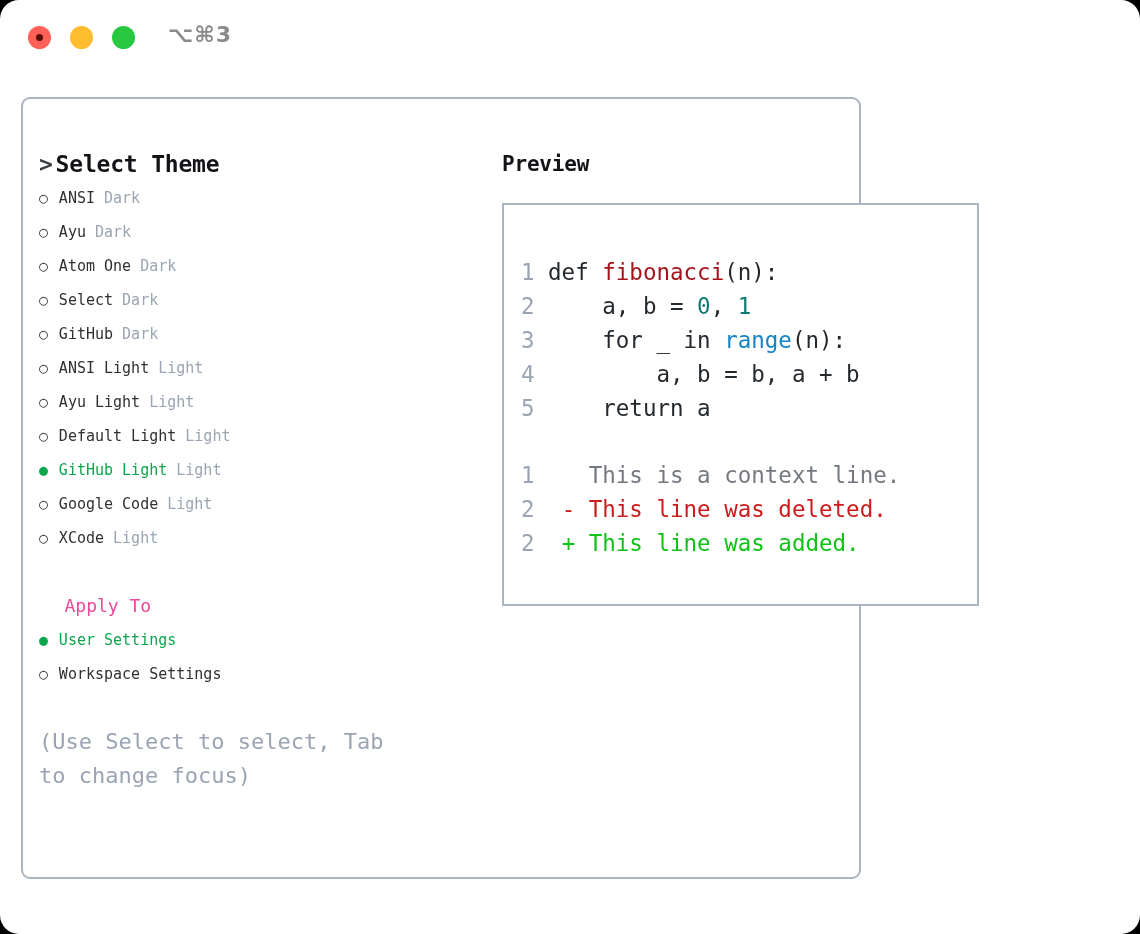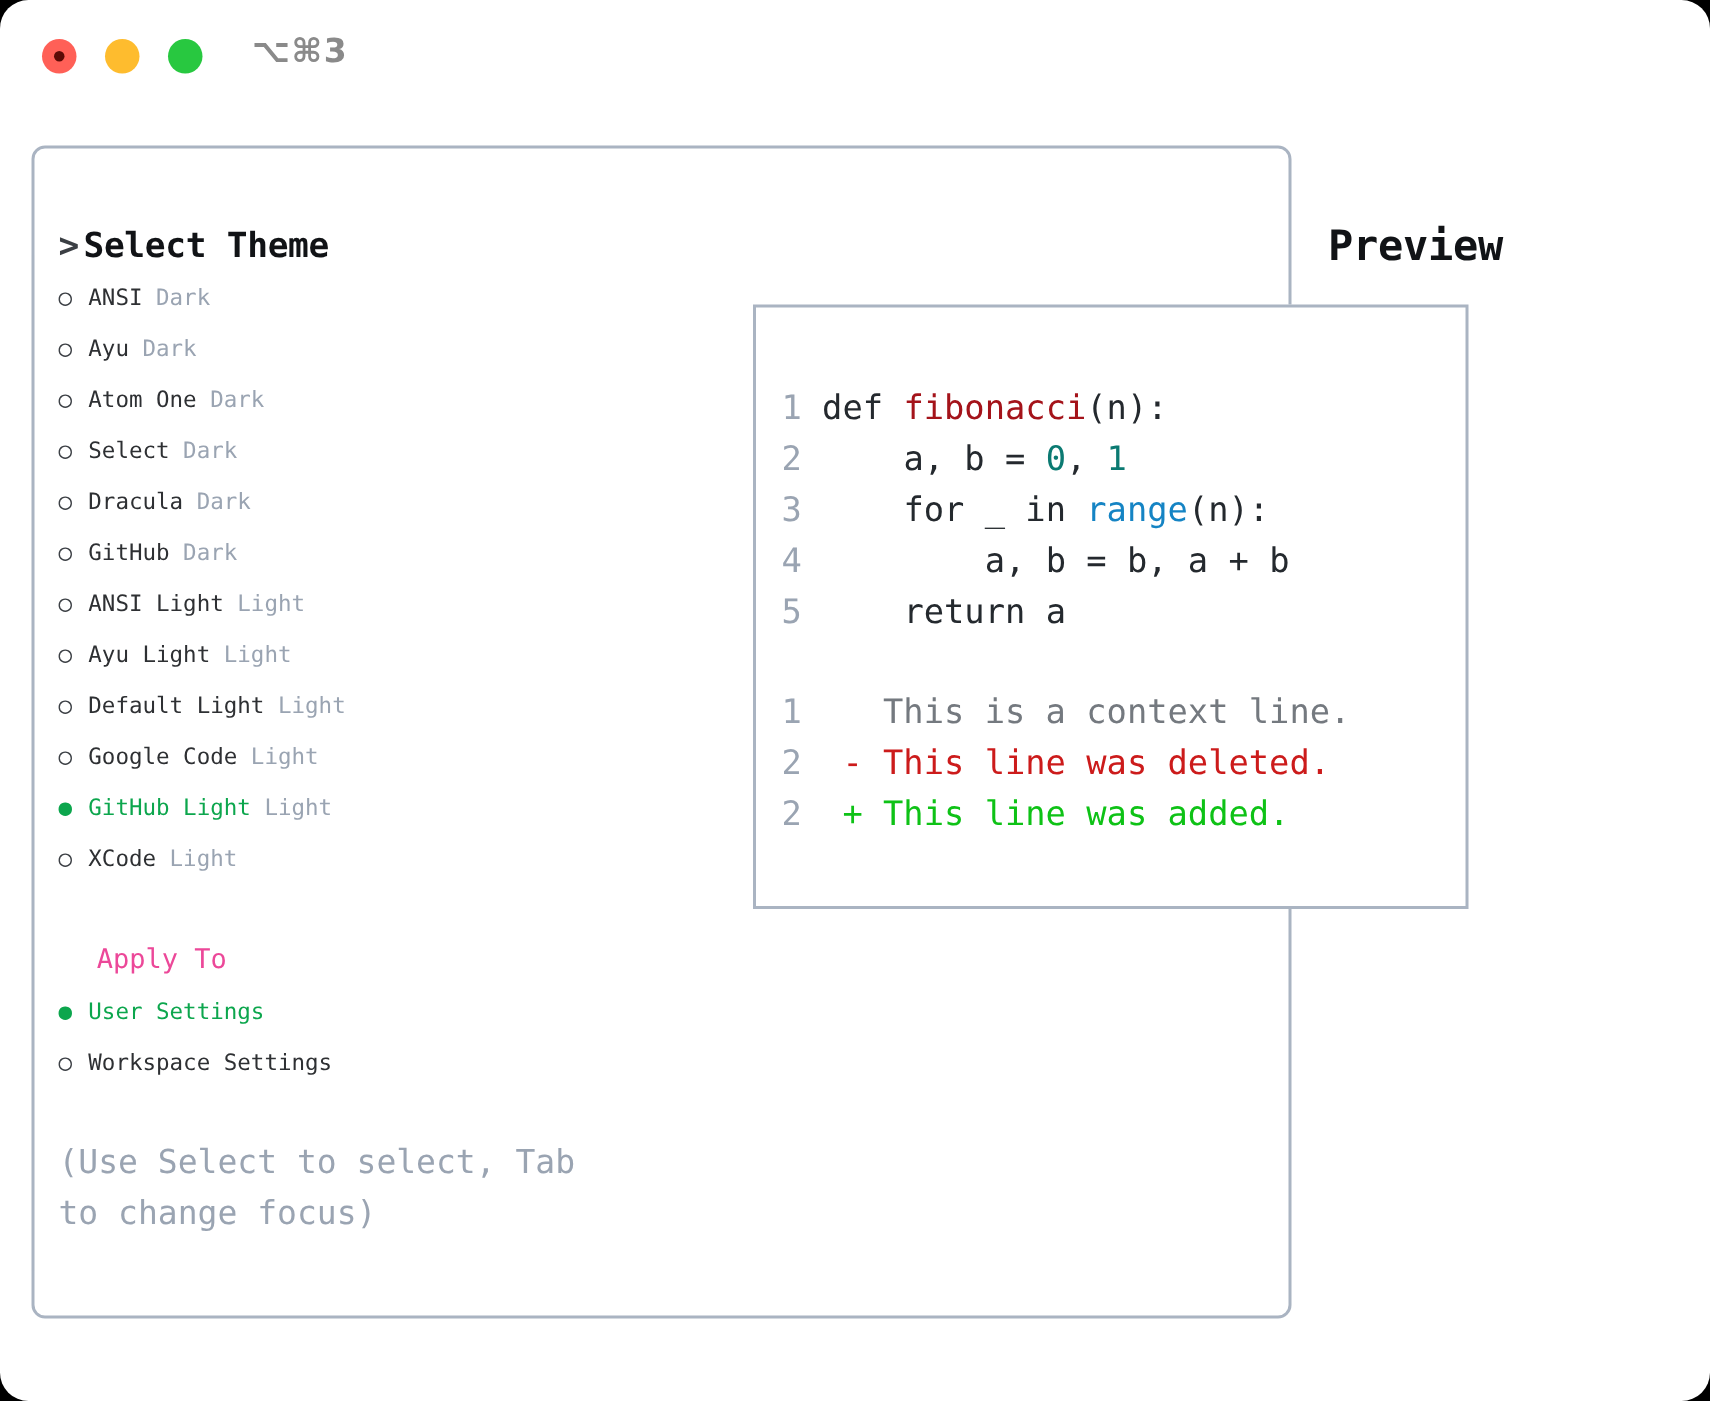--- a/index.html
+++ b/index.html
@@ -148,26 +148,25 @@
 
   
   .right {
     position: absolute;
     left: 479px;
     top: 48px;
     width: 500px;
   }
 
   .preview-title {
-    font-size: 28px;
+    font-size: 21px;
     font-weight: 700;
     color: #111316;
     line-height: 34px;
     letter-spacing: -0.2px;
-    text-align: right;
   }
 
   .preview-box {
     margin-top: 22px;
     width: 477px;
     height: 403px;
     border: 2px solid #aab4c2;
     box-sizing: border-box;
     background: #ffffff;
     position: relative;
@@ -225,27 +224,26 @@
     <div class="cols">
 
       <div class="left">
         <div class="row heading"><span class="marker">&gt; </span><span>Select Theme</span></div>
 
         <div id="theme-list">
             <div class="row"><span class="marker unsel">○</span><span class="theme-name"> ANSI</span><span class="theme-kind"> Dark</span></div>
             <div class="row"><span class="marker unsel">○</span><span class="theme-name"> Ayu</span><span class="theme-kind"> Dark</span></div>
             <div class="row"><span class="marker unsel">○</span><span class="theme-name"> Atom One</span><span class="theme-kind"> Dark</span></div>
             <div class="row"><span class="marker unsel">○</span><span class="theme-name"> Select</span><span class="theme-kind"> Dark</span></div>
-            <div class="row"><span class="marker unsel">○</span><span class="theme-name"> Dracula</span><span class="theme-kind"> Dark</span></div>
             <div class="row"><span class="marker unsel">○</span><span class="theme-name"> GitHub</span><span class="theme-kind"> Dark</span></div>
             <div class="row"><span class="marker unsel">○</span><span class="theme-name"> ANSI Light</span><span class="theme-kind"> Light</span></div>
             <div class="row"><span class="marker unsel">○</span><span class="theme-name"> Ayu Light</span><span class="theme-kind"> Light</span></div>
             <div class="row"><span class="marker unsel">○</span><span class="theme-name"> Default Light</span><span class="theme-kind"> Light</span></div>
+            <div class="row"><span class="marker sel">●</span><span class="theme-name sel"> GitHub Light</span><span class="theme-kind"> Light</span></div>
             <div class="row"><span class="marker unsel">○</span><span class="theme-name"> Google Code</span><span class="theme-kind"> Light</span></div>
-            <div class="row"><span class="marker sel">●</span><span class="theme-name sel"> GitHub Light</span><span class="theme-kind"> Light</span></div>
             <div class="row"><span class="marker unsel">○</span><span class="theme-name"> XCode</span><span class="theme-kind"> Light</span></div>
           </div>
 
         <div class="spacer-lg"></div>
 
         <div class="section-label">Apply To</div>
 
         <div id="apply-list">
             <div class="row"><span class="marker sel">●</span><span class="theme-name sel"> User Settings</span></div>
             <div class="row"><span class="marker unsel">○</span><span class="theme-name"> Workspace Settings</span></div>

